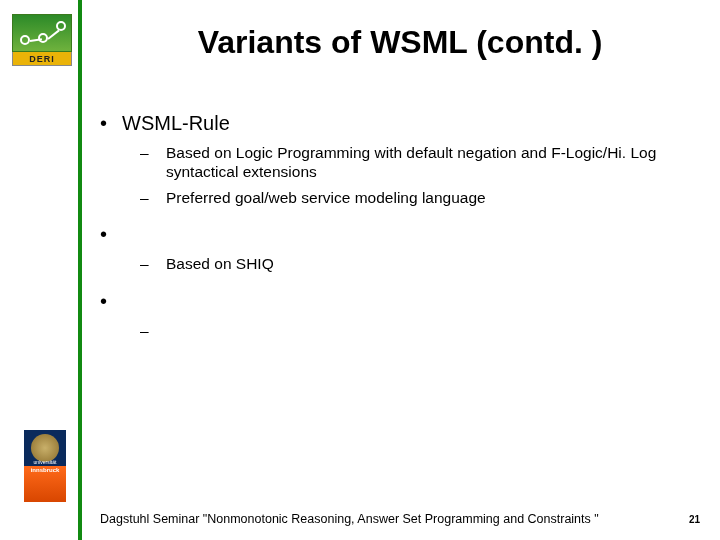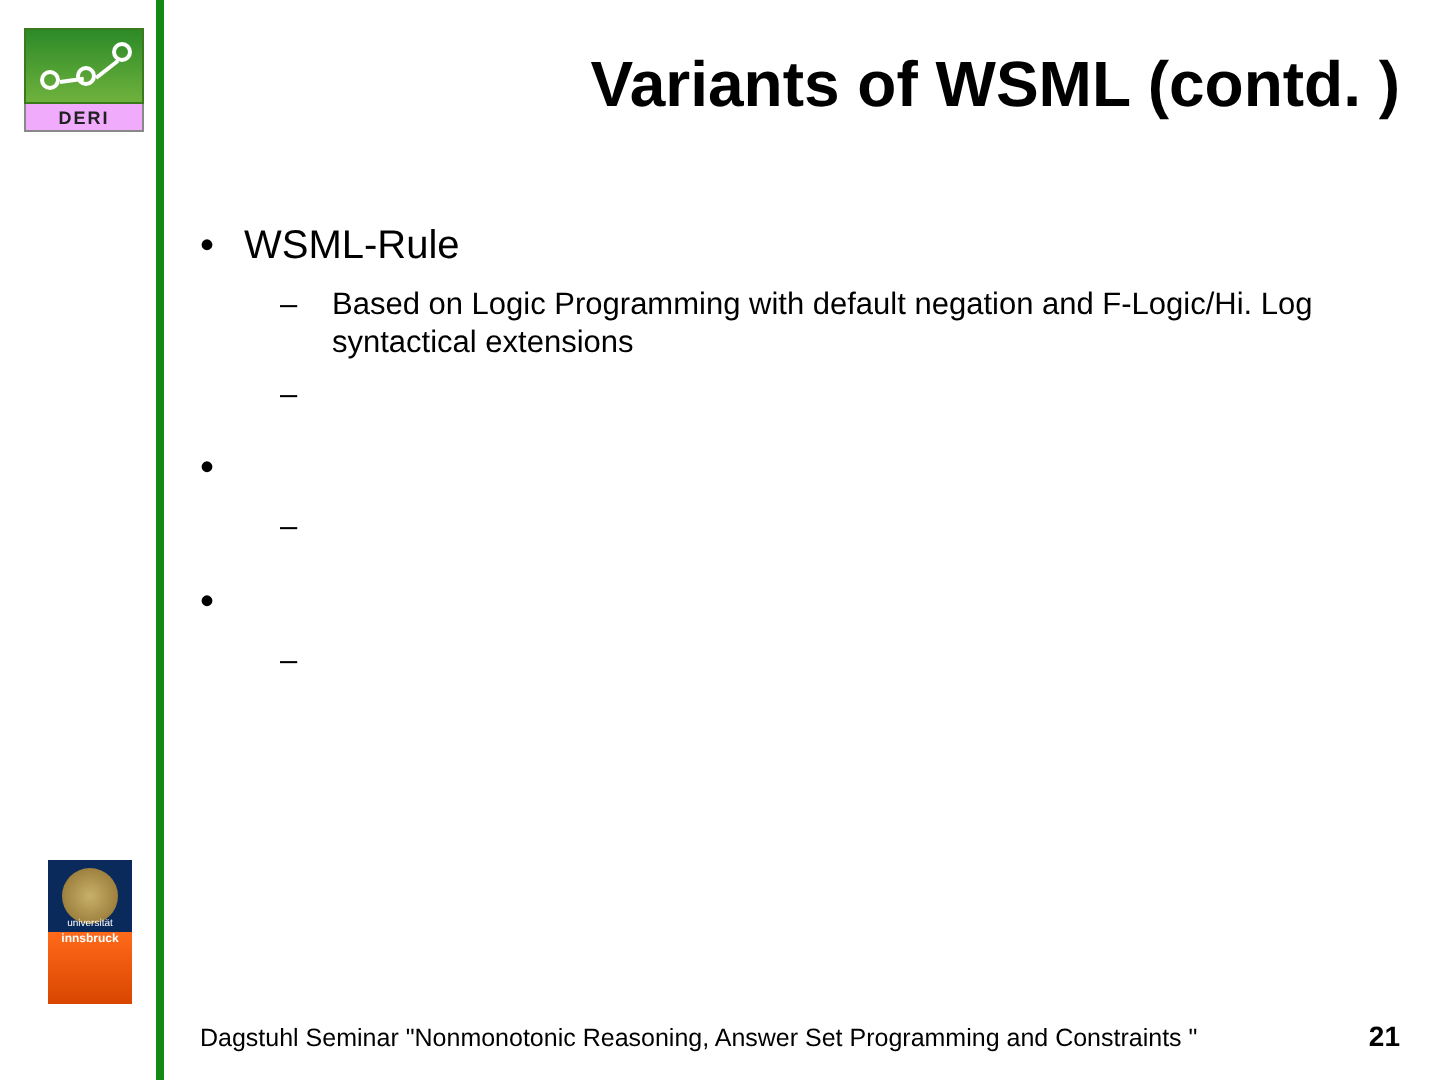--- a/index.html
+++ b/index.html
@@ -8,38 +8,38 @@
   .green-bar { position: absolute; left: 78px; top: 0; width: 4px; height: 540px; background: #118a11; }
   .logo-deri { position: absolute; left: 12px; top: 14px; width: 60px; height: 55px; }
   .logo-deri-top { width: 60px; height: 38px; background: linear-gradient(to bottom, #2c8a28, #6fb23d); border: 1px solid #3a7a1d; position: relative; }
   .logo-deri-top .circ { position: absolute; width: 10px; height: 10px; border: 2px solid #fff; border-radius: 50%; }
   .logo-deri-top .c1 { left: 7px; top: 20px; }
   .logo-deri-top .c2 { left: 25px; top: 18px; }
   .logo-deri-top .c3 { left: 43px; top: 6px; }
   .logo-deri-top .ln { position: absolute; background: #fff; height: 2px; transform-origin: left center; }
   .logo-deri-top .l1 { left: 17px; top: 25px; width: 12px; transform: rotate(-8deg); }
   .logo-deri-top .l2 { left: 35px; top: 23px; width: 14px; transform: rotate(-38deg); }
-  .logo-deri-bot { width: 60px; height: 14px; background: #f0abfc; border: 1px solid #888; border-top: none; font-size: 9px; font-weight: bold; letter-spacing: 1px; text-align: center; line-height: 14px; color: #222; }
+  .logo-deri-bot { width: 60px; height: 14px; background: #eab308; border: 1px solid #888; border-top: none; font-size: 9px; font-weight: bold; letter-spacing: 1px; text-align: center; line-height: 14px; color: #222; }
   .logo-uni { position: absolute; left: 24px; top: 430px; width: 42px; height: 72px; }
   .logo-uni-top { width: 42px; height: 36px; background: #0a2a5c; position: relative; }
   .logo-uni-top .seal { position: absolute; left: 7px; top: 4px; width: 28px; height: 28px; border-radius: 50%; background: radial-gradient(circle, #c9b06a 0%, #8a6c2a 100%); }
   .logo-uni-top .txt { position: absolute; bottom: 1px; left: 0; right: 0; text-align: center; font-size: 5px; color: #fff; line-height: 5px; }
   .logo-uni-bot { width: 42px; height: 36px; background: linear-gradient(to bottom, #ff6a1a, #d84600); position: relative; }
   .logo-uni-bot .txt { position: absolute; top: 1px; left: 0; right: 0; text-align: center; font-size: 6px; font-weight: bold; color: #fff; }
-  .title { position: absolute; left: 100px; top: 24px; right: 20px; font-size: 32px; font-weight: bold; color: #000; text-align: right; }
+  .title { position: absolute; left: 100px; top: 24px; right: 20px; font-size: 32px; font-weight: bold; color: #000; text-align: center; }
   .content { position: absolute; left: 100px; top: 112px; right: 24px; color: #000; }
   .b1 { font-size: 20px; margin-top: 16px; display: flex; }
   .b1:first-child { margin-top: 0; }
   .b1 .dot { width: 22px; flex: 0 0 22px; text-align: left; color: #000; }
   .b2wrap { margin-left: 40px; margin-top: 8px; }
   .b2 { font-size: 15.5px; line-height: 1.25; margin-top: 6px; display: flex; }
   .b2:first-child { margin-top: 0; }
   .b2 .dash { width: 26px; flex: 0 0 26px; text-align: left; }
   .footer { position: absolute; bottom: 14px; left: 100px; right: 20px; font-size: 12.5px; color: #000; display: flex; justify-content: space-between; align-items: baseline; }
-  .pagenum { font-weight: bold; font-size: 14px; }
+  .pagenum { font-weight: bold; font-size: 10px; }
 </style>
 </head>
 <body>
 
 <div class="slide">
   <div class="green-bar"></div>
 
   <div class="logo-deri">
     <div class="logo-deri-top">
       <div class="circ c1"></div>
@@ -68,29 +68,31 @@
       <span class="dot">•</span>
       <span>WSML-Rule</span>
     </div>
     <div class="b2wrap">
       <div class="b2">
         <span class="dash">–</span>
         <span>Based on Logic Programming with default negation and F-Logic/Hi. Log syntactical extensions</span>
       </div>
       <div class="b2">
         <span class="dash">–</span>
+        <span>Preferred goal/web service modeling language</span>
       </div>
     </div>
 
     <div class="b1">
       <span class="dot">•</span>
     </div>
     <div class="b2wrap">
       <div class="b2">
         <span class="dash">–</span>
+        <span>Based on SHIQ</span>
       </div>
     </div>
 
     <div class="b1">
       <span class="dot">•</span>
     </div>
     <div class="b2wrap">
       <div class="b2">
         <span class="dash">–</span>
       </div>

